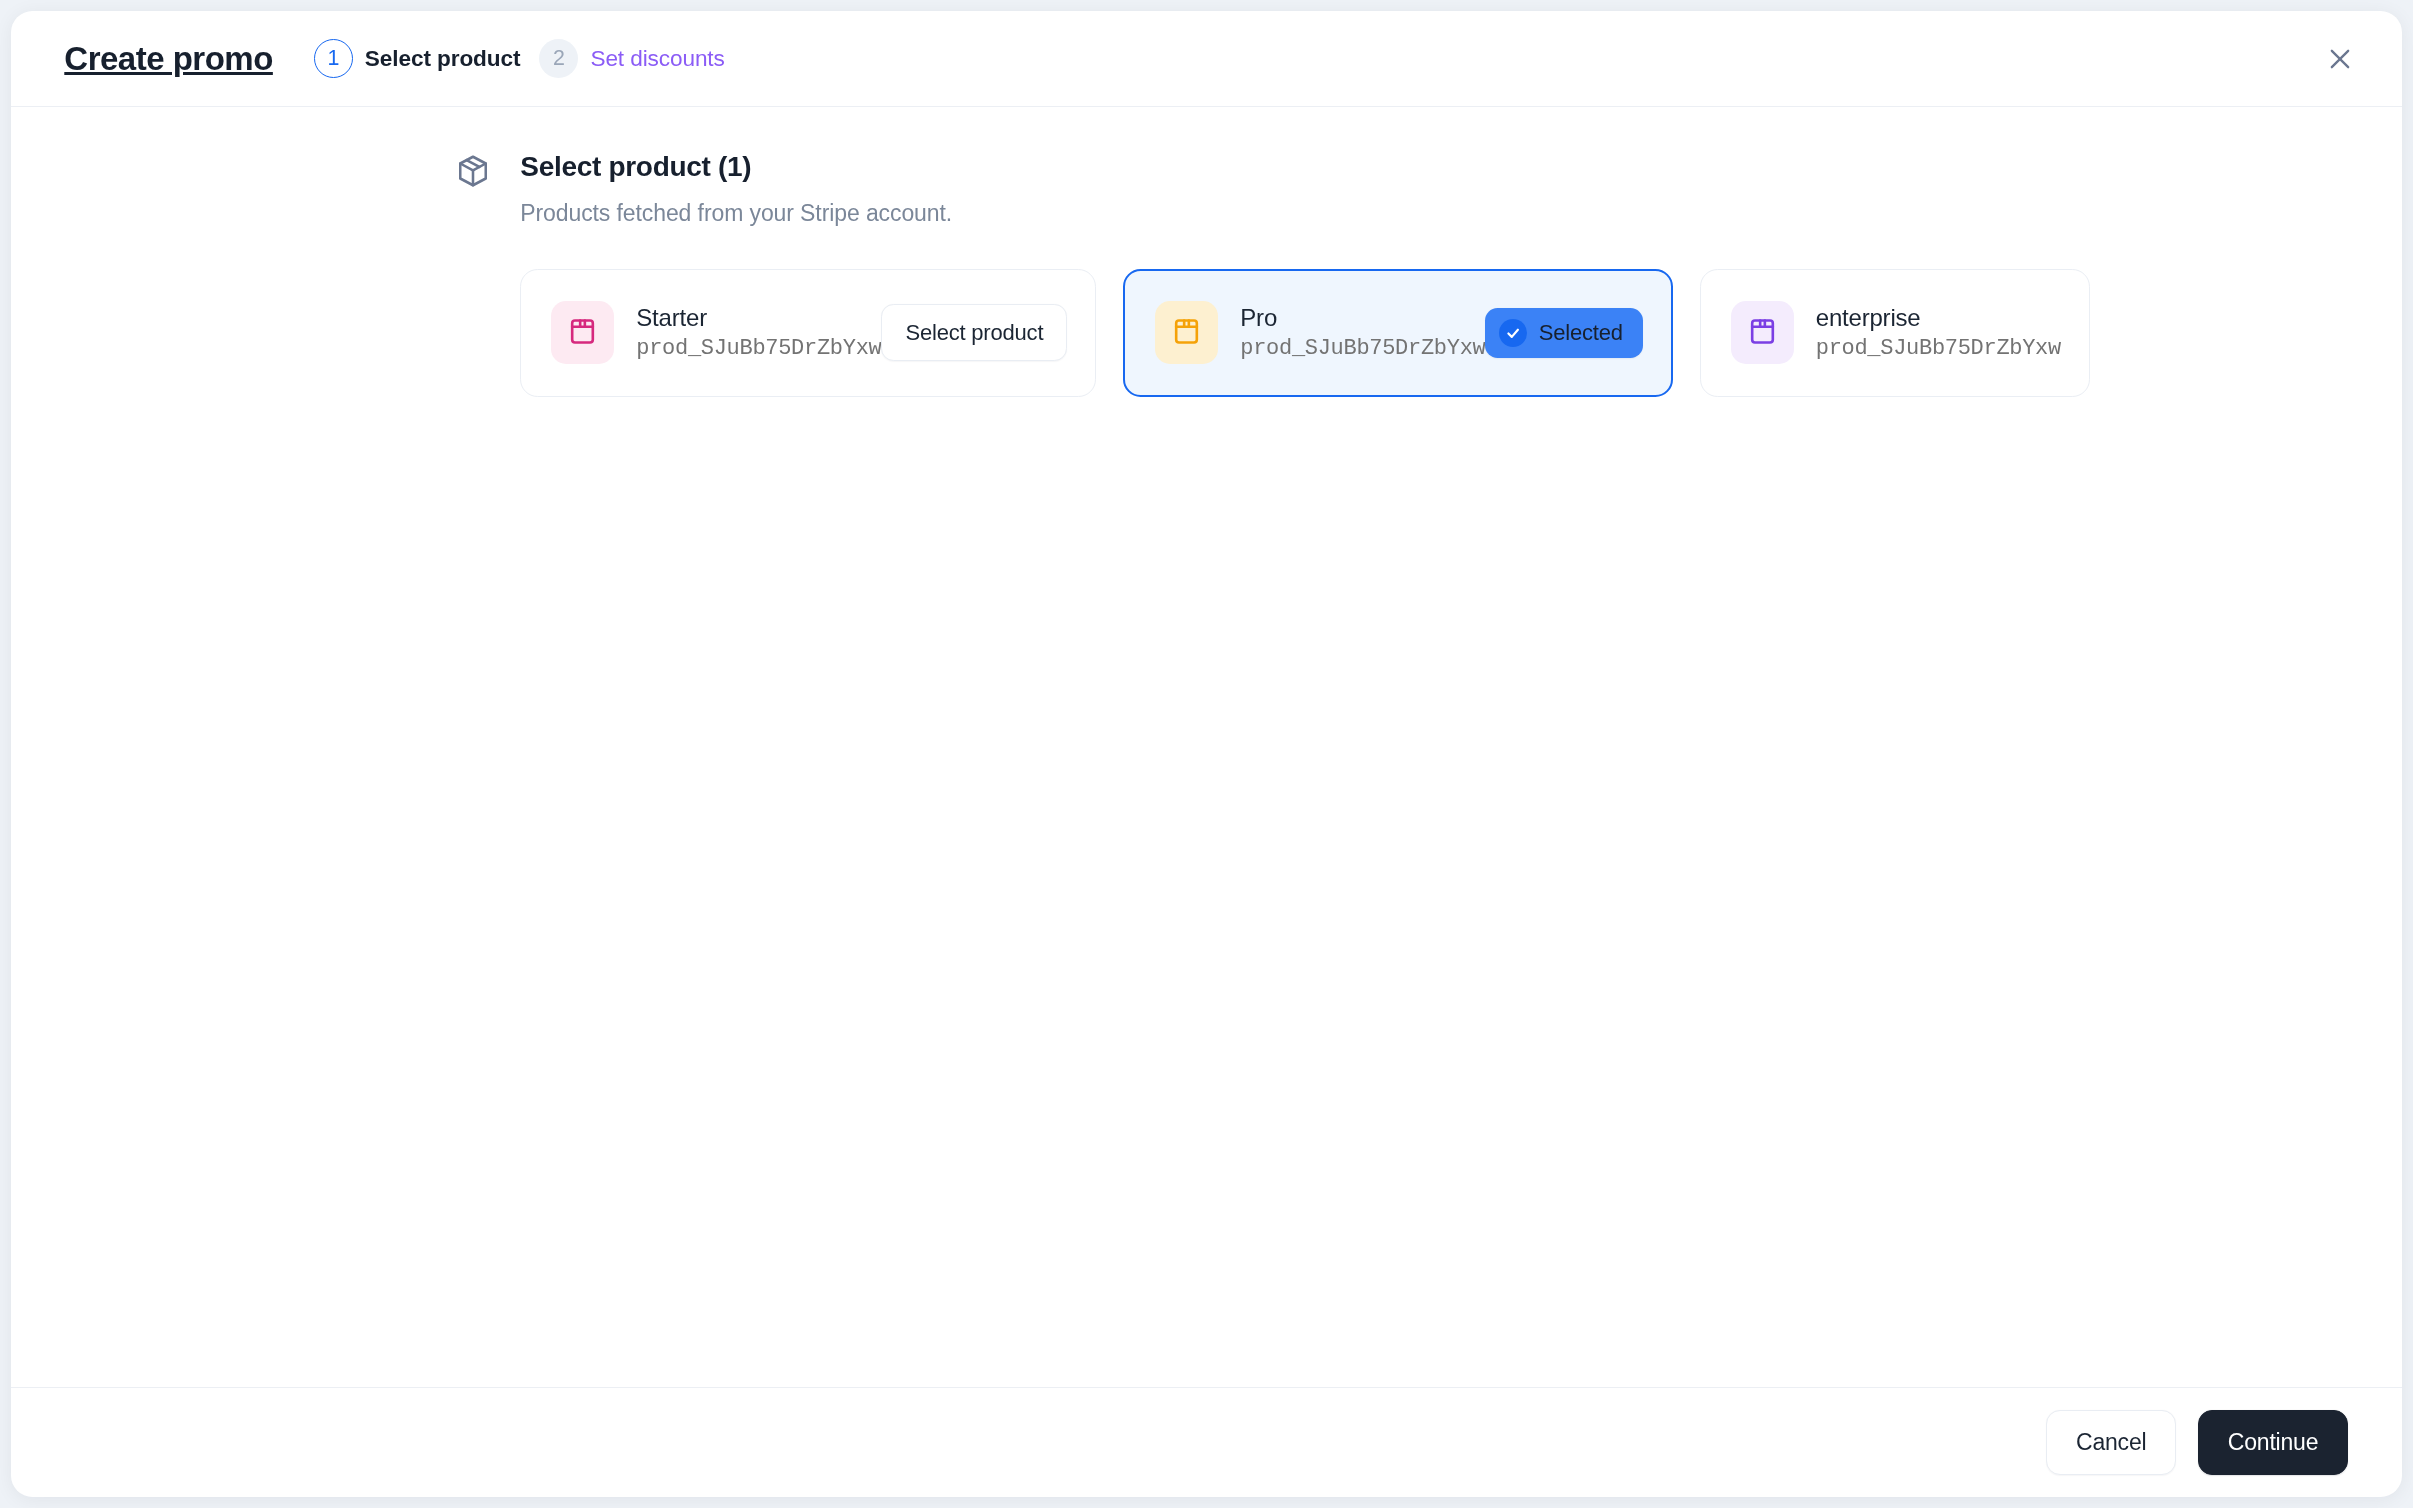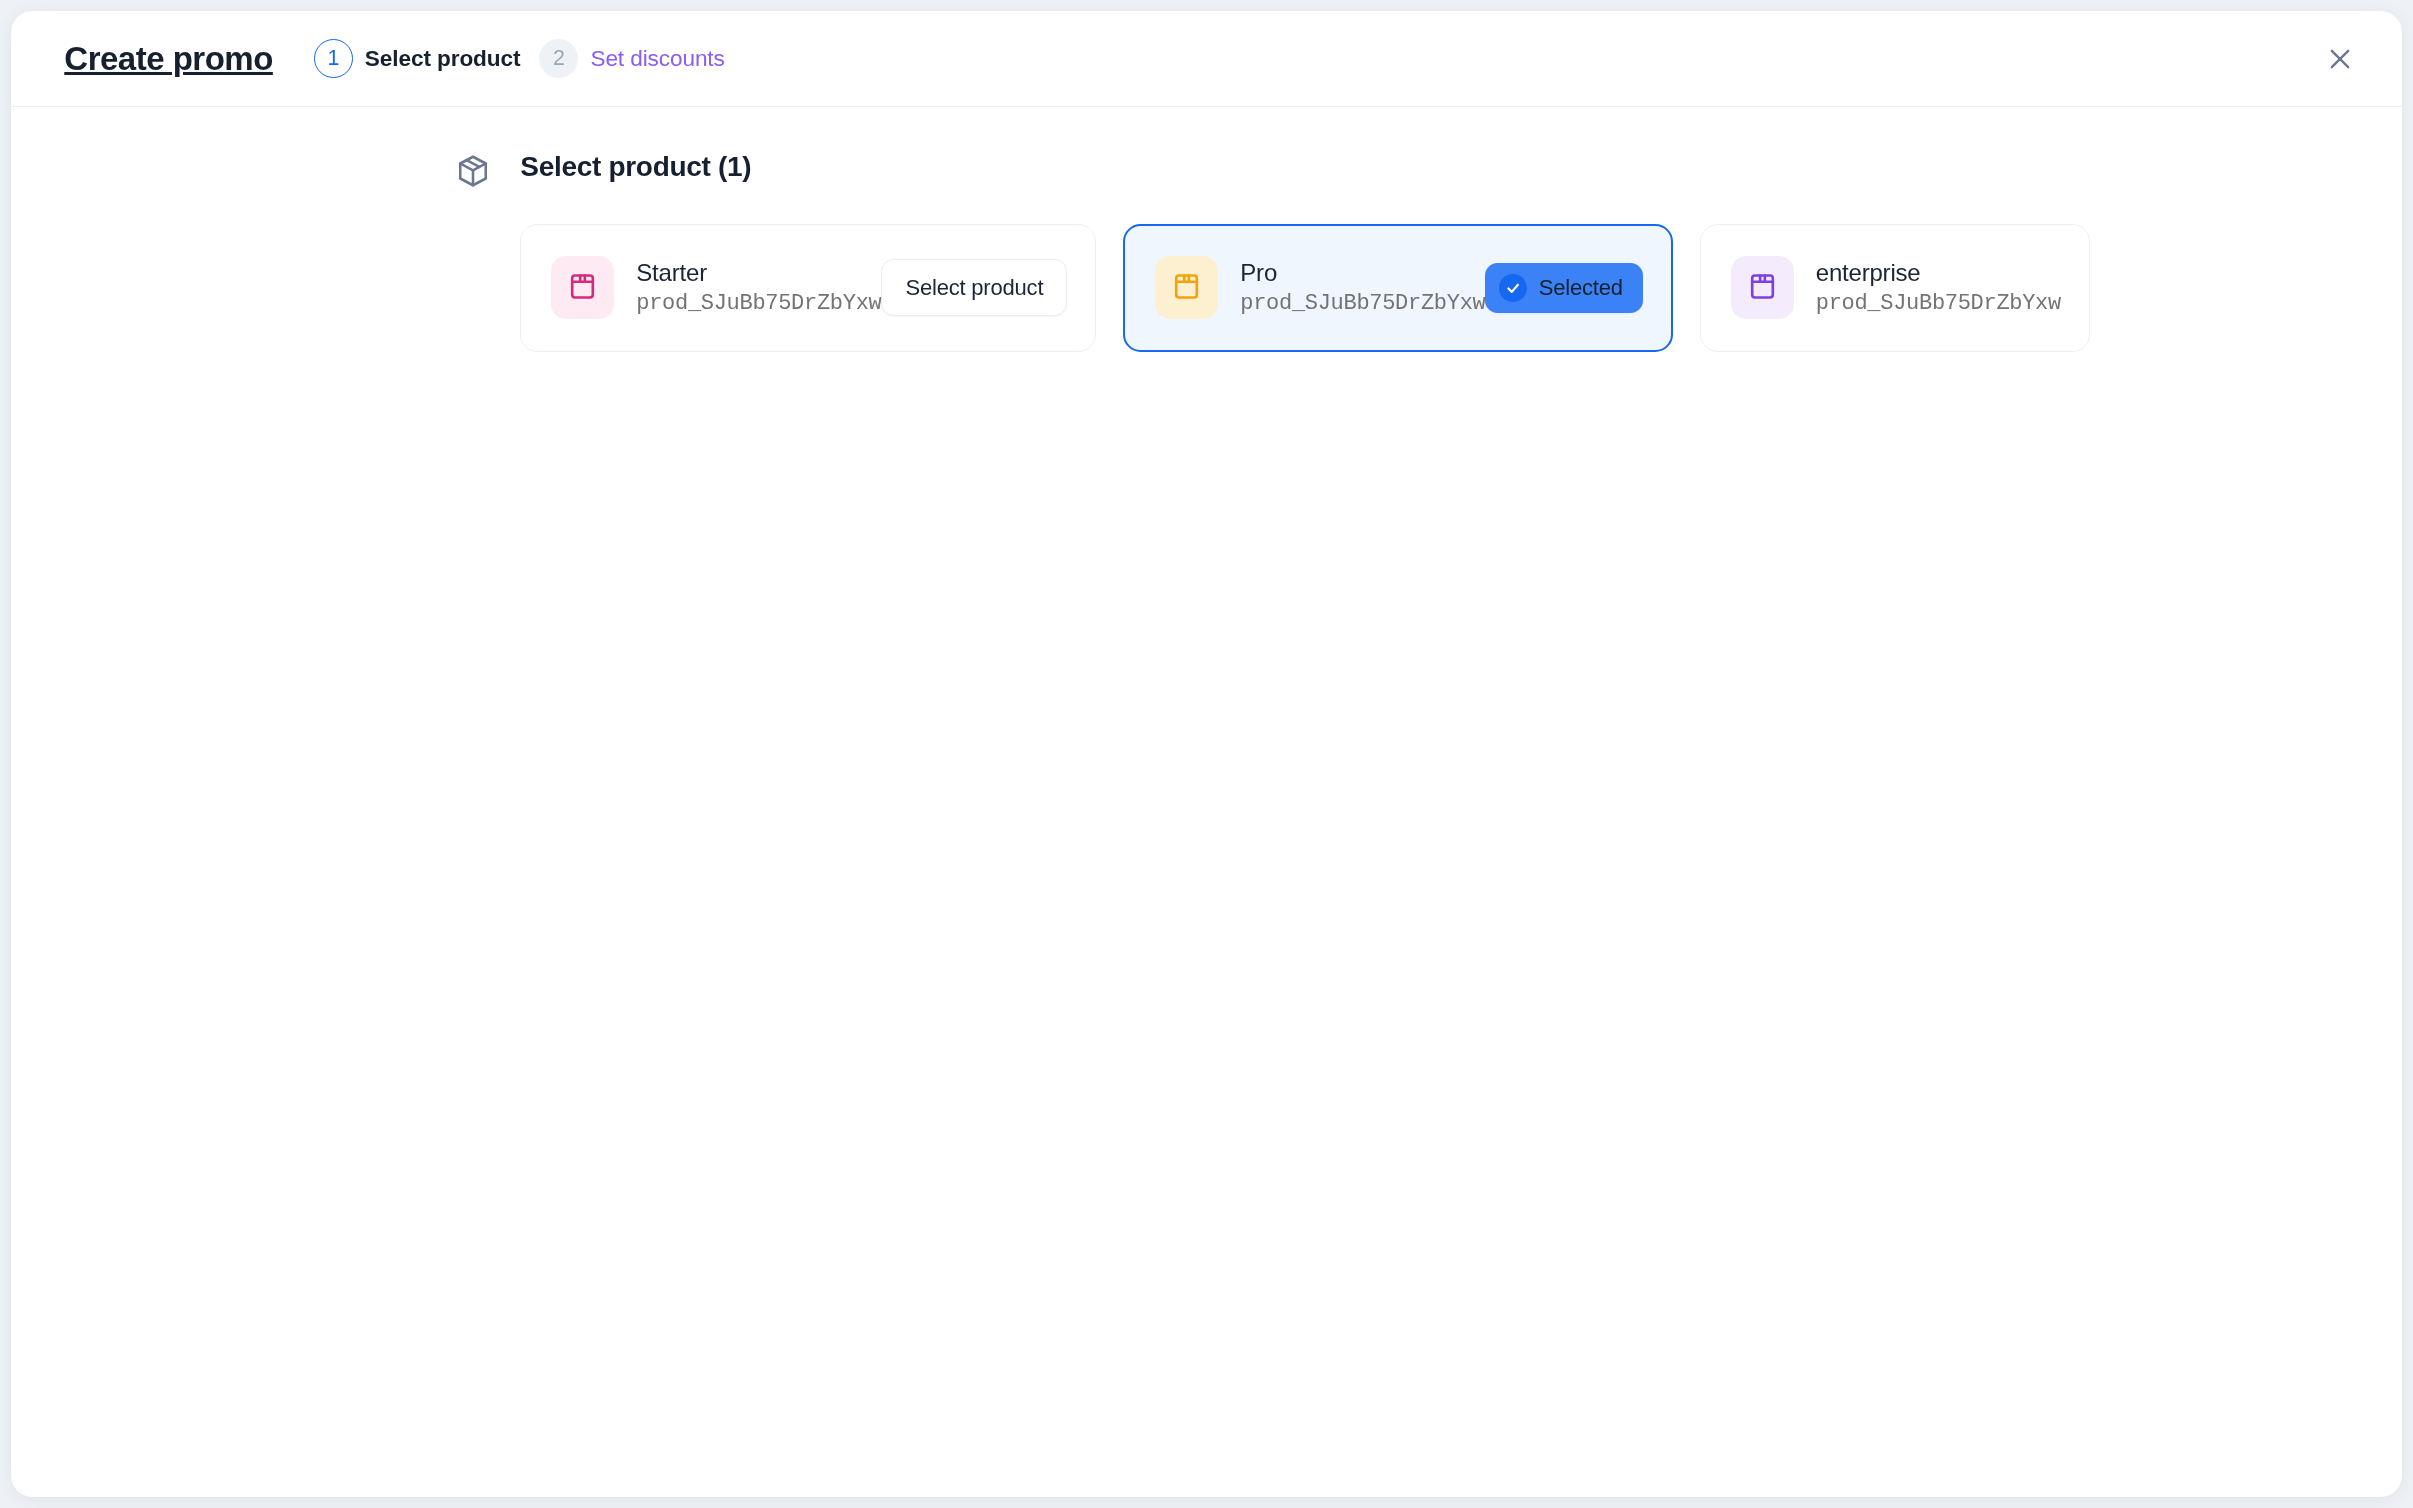--- a/index.html
+++ b/index.html
@@ -334,20 +334,21 @@
           <svg width="36" height="36" viewBox="0 0 24 24" fill="none" stroke="#6b7790" stroke-width="1.7" stroke-linecap="round" stroke-linejoin="round">
             <path d="M12 2.5 20.5 7v10L12 21.5 3.5 17V7L12 2.5z"></path>
             <path d="M3.5 7 12 11.6 20.5 7"></path>
             <path d="M12 11.6v9.9"></path>
             <path d="M7.75 4.75 16.25 9.3"></path>
           </svg>
         </span>
         <div class="section-title">Select product (1)</div>
       </div>
 
+      <div class="section-sub">Products fetched from your Stripe account.</div>
 
       <div class="product-list">
 
         <div class="product-card">
           <div class="product-icon-tile tile-pink">
             <span>
               <svg width="33" height="33" viewBox="0 0 24 24" fill="none" stroke="#d6297e" stroke-width="1.9" stroke-linecap="round" stroke-linejoin="round">
                 <rect x="4.5" y="4" width="15" height="16" rx="2"></rect>
                 <path d="M4.5 8.5h15"></path>
                 <path d="M10.3 4v4.5"></path>
@@ -406,15 +407,19 @@
             <div class="product-name">enterprise</div>
             <div class="product-id">prod_SJuBb75DrZbYxw</div>
           </div>
           <div class="card-action"></div>
         </div>
 
       </div>
     </div>
   </div>
 
+  <div class="modal-footer">
+    <button class="btn btn-secondary">Cancel</button>
+    <button class="btn btn-primary">Continue</button>
+  </div>
 
 </div>
 
 
 </body></html>

